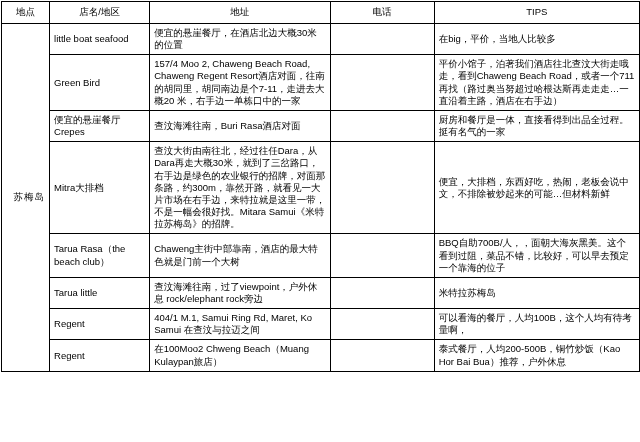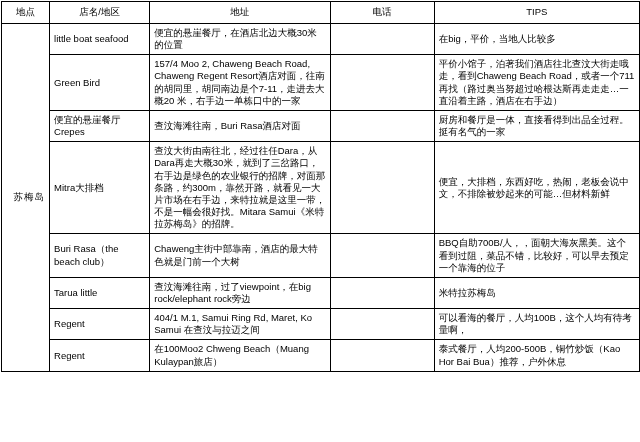--- a/index.html
+++ b/index.html
@@ -104,28 +104,28 @@
         <td class="phone-cell"></td>
         <td class="tips-cell">厨房和餐厅是一体，直接看得到出品全过程。挺有名气的一家</td>
       </tr>
       <tr>
         <td class="name-cell">Mitra大排档</td>
         <td class="addr-cell">查汶大街由南往北，经过往任Dara，从Dara再走大概30米，就到了三岔路口，右手边是绿色的农业银行的招牌，对面那条路，约300m，靠然开路，就看见一大片市场在右手边，来特拉就是这里一带，不是一幅会很好找。Mitara Samui《米特拉苏梅岛》的招牌。</td>
         <td class="phone-cell"></td>
         <td class="tips-cell">便宜，大排档，东西好吃，热闹，老板会说中文，不排除被炒起来的可能…但材料新鲜</td>
       </tr>
       <tr>
-        <td class="name-cell">Buri Rasa（the beach club）</td>
+        <td class="name-cell">Tarua Rasa（the beach club）</td>
         <td class="addr-cell">Chaweng主街中部靠南，酒店的最大特色就是门前一个大树</td>
         <td class="phone-cell"></td>
         <td class="tips-cell">BBQ自助700B/人，，面朝大海灰黑美。这个看到过阻，菜品不错，比较好，可以早去预定一个靠海的位子</td>
       </tr>
       <tr>
         <td class="name-cell">Tarua little</td>
-        <td class="addr-cell">查汶海滩往南，过了viewpoint，在big rock/elephant rock旁边</td>
+        <td class="addr-cell">查汶海滩往南，过了viewpoint，户外休息 rock/elephant rock旁边</td>
         <td class="phone-cell"></td>
         <td class="tips-cell">米特拉苏梅岛</td>
       </tr>
       <tr>
         <td class="name-cell">Regent</td>
         <td class="addr-cell">404/1 M.1, Samui Ring Rd, Maret, Ko Samui 在查汶与拉迈之间</td>
         <td class="phone-cell"></td>
         <td class="tips-cell">可以看海的餐厅，人均100B，这个人均有待考量啊，</td>
       </tr>
       <tr>

